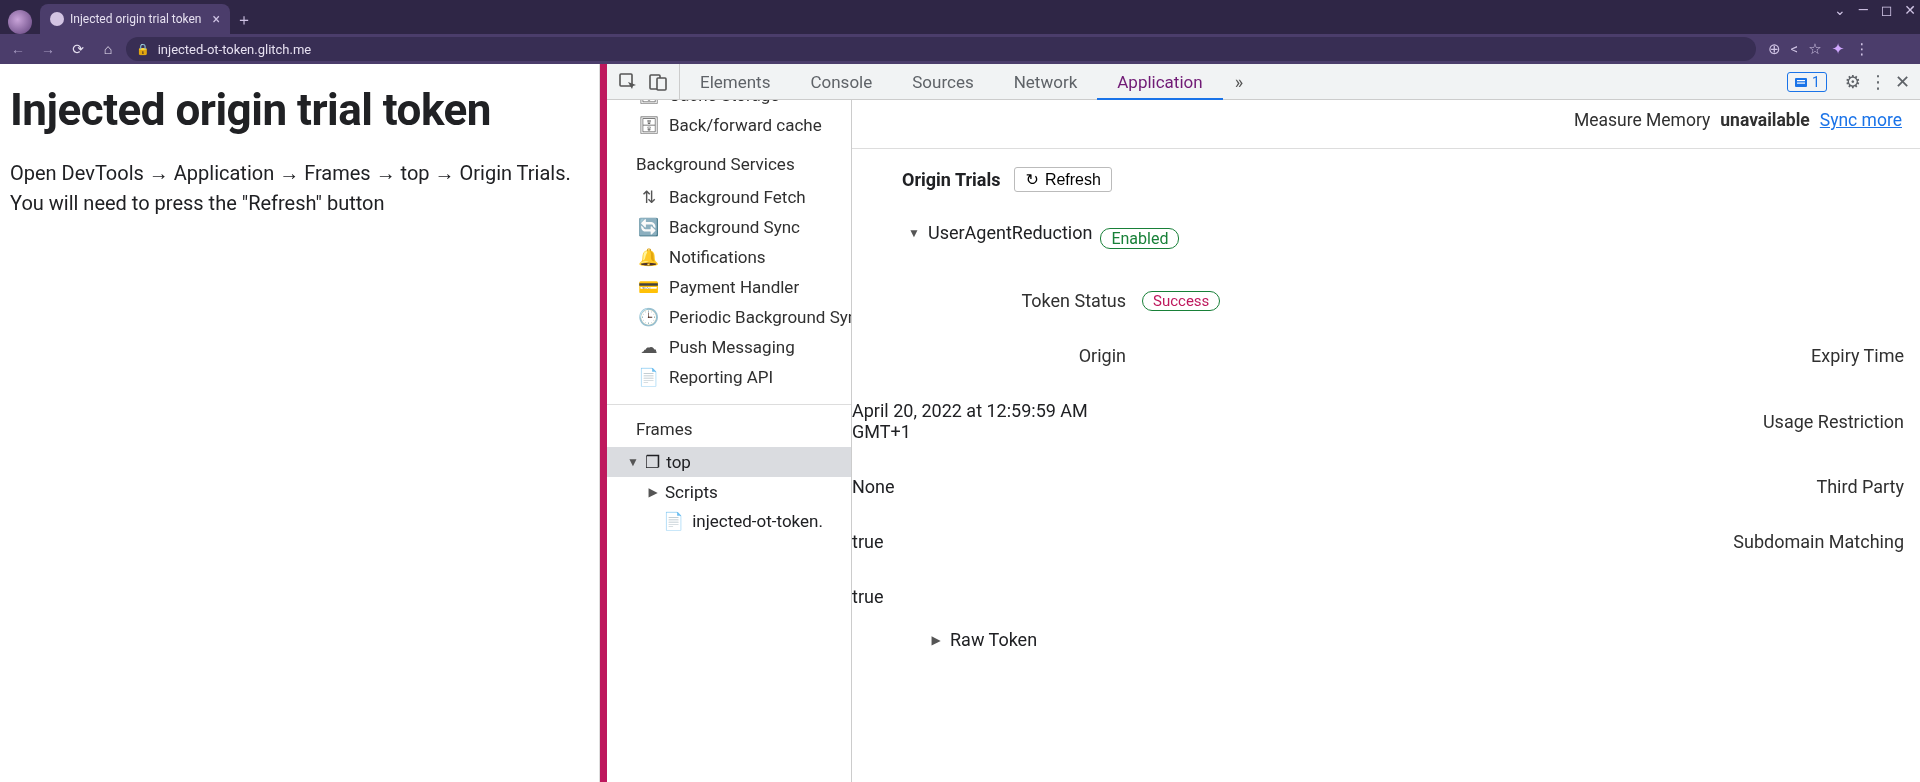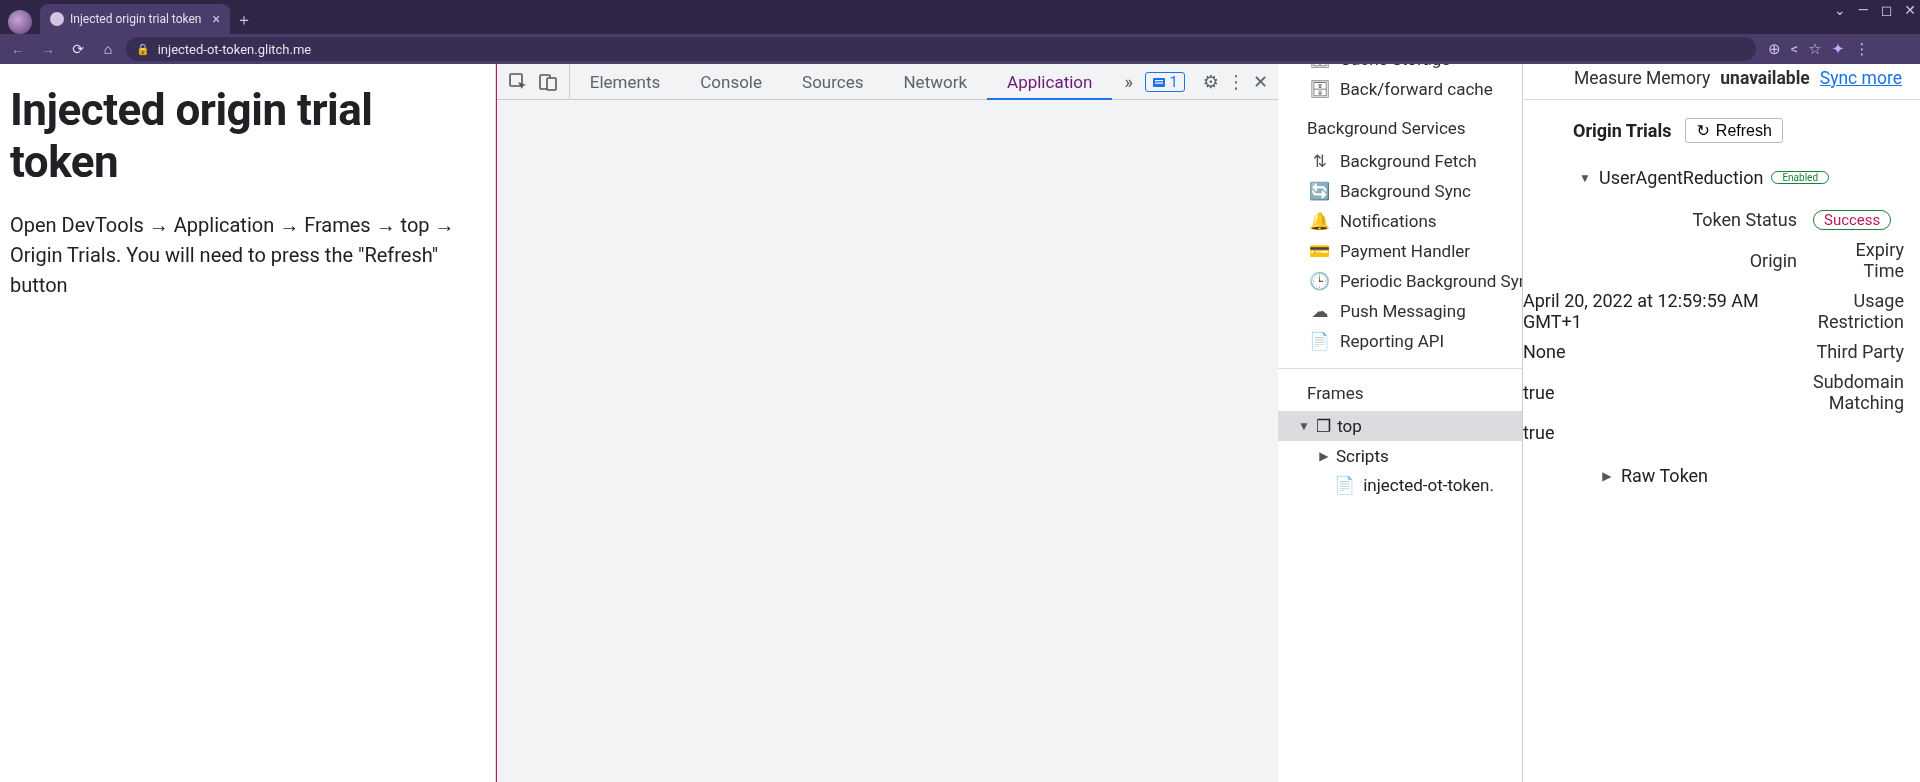--- a/index.html
+++ b/index.html
@@ -27,21 +27,21 @@
 
   
   .split { display: flex; height: calc(782px - 64px); }
   .page-content { width: 600px; padding: 10px 10px; border-right: 1px solid #ddd; overflow: hidden; }
   .page-content h1 { font-size: 44px; font-weight: 700; margin: 10px 0 22px; letter-spacing: -0.5px;}
   .page-content p { font-size: 20px; line-height: 1.5; margin-bottom: 16px; }
   .page-content code.inline { font-family: ui-monospace, Menlo, Consolas, monospace; font-size: 18px; }
   .page-content pre { font-family: ui-monospace, Menlo, Consolas, monospace; font-size: 18.5px; line-height: 1.22; white-space: pre; margin-bottom: 20px; }
 
   
-  .devtools { flex: 1; display: flex; flex-direction: row; background: #f1f3f4; border-left: 1px solid #be185d; }
+  .devtools { flex: 1; display: flex; flex-direction: column; background: #f1f3f4; border-left: 7px solid #be185d; }
   .dt-toolbar { height: 36px; display: flex; align-items: center; border-bottom: 1px solid #ccc; background: #f1f3f4; }
   .dt-tool-left { display: flex; gap: 0; padding: 0 6px; align-items: center; border-right: 1px solid #ccc; height: 100%; }
   .dt-icon { width: 30px; height: 30px; display: flex; align-items: center; justify-content: center; color: #555; cursor: pointer; }
   .dt-tabs { display: flex; height: 100%; flex: 1; }
   .dt-tab { padding: 0 20px; display: flex; align-items: center; font-size: 17px; color: #5f6368; cursor: pointer; position: relative; }
   .dt-tab.active { color: #701a75; }
   .dt-tab.active::after { content:""; position:absolute; left:0; right:0; bottom:-1px; height:2px; background:#1a73e8; }
   .dt-more { padding: 0 12px; display: flex; align-items: center; color: #555; cursor: pointer; font-size: 18px;}
   .dt-issue { display: flex; align-items: center; gap: 4px; border: 1px solid #1a73e8; color: #1a73e8; border-radius: 3px; padding: 1px 6px; margin-right: 8px; font-size: 14px; cursor: pointer; }
   .dt-right { display: flex; align-items: center; gap: 8px; padding: 0 10px; color: #5f6368; }
@@ -56,31 +56,31 @@
 
   .frames-block { border-top: 1px solid #ddd; margin-top: 12px; }
   .frames-item { display: flex; align-items: center; gap: 6px; padding: 5px 10px 5px 20px; font-size: 17px; cursor: pointer; }
   .frames-item.sel { background: #dadce0; }
   .frames-sub { padding-left: 40px; }
   .frames-file { padding-left: 56px; display:flex; align-items:center; gap:8px; font-size:17px; padding-top:4px; padding-bottom:4px;}
   .tri { font-size: 12px; color: #555; width: 12px; display:inline-block; text-align:center;}
 
   
   .dt-detail { flex: 1; background: #fff; overflow: hidden; }
-  .mm-row { display: flex; justify-content: flex-end; align-items: center; padding: 0 18px 8px; gap: 10px; color: #303030; font-size: 17.5px; border-bottom: 1px solid #ddd; height: 36px;}
+  .mm-row { display: flex; justify-content: flex-end; align-items: center; padding: 0 18px 8px; gap: 10px; color: #303030; font-size: 17.5px; border-bottom: 1px solid #ddd; height: 49px;}
   .mm-link { color: #1a73e8; text-decoration: underline; cursor: pointer; }
 
   .ot-header { display: flex; align-items: center; gap: 14px; padding: 18px 18px 10px 50px; }
   .ot-header h3 { font-size: 18px; font-weight: 700; }
   .refresh-btn { border: 1px solid #bbb; background: #fff; padding: 2px 10px; border-radius: 3px; font-size: 16px; display: flex; align-items: center; gap: 6px; cursor: pointer; }
 
   .trial-row { display: flex; align-items: center; gap: 8px; padding: 14px 0 18px 56px; font-size: 18px; }
-  .badge { border: 1.5px solid #188038; color: #188038; border-radius: 10px; padding: 0 10px; font-size: 10px; }
-
-  .kv-grid { display: grid; grid-template-columns: 290px 1fr; row-gap: 9px; padding: 2px 0 18px 0; font-size: 18px; align-items: center;}
+  .badge { border: 1.5px solid #188038; color: #188038; border-radius: 10px; padding: 0 10px; font-size: 16px; margin-top: 12px; }
+
+  .kv-grid { display: grid; grid-template-columns: 290px 1fr; row-gap: 34px; padding: 2px 0 18px 0; font-size: 18px; align-items: center; margin-top: 20px;}
   .kv-key { text-align: right; color: #303030; padding-right: 16px;}
   .kv-val { text-align: left; color: #202124; }
   .success-badge { border: 1.5px solid #188038; color: #be185d; border-radius: 14px; padding: 0 10px; font-size: 15px; display: inline-block;}
 
   .raw-row { display: flex; align-items: center; gap: 8px; padding: 4px 0 0 78px; font-size: 18px; cursor: pointer;}
 
   svg { display: block; }
 </style>
 </head>
 <body>

